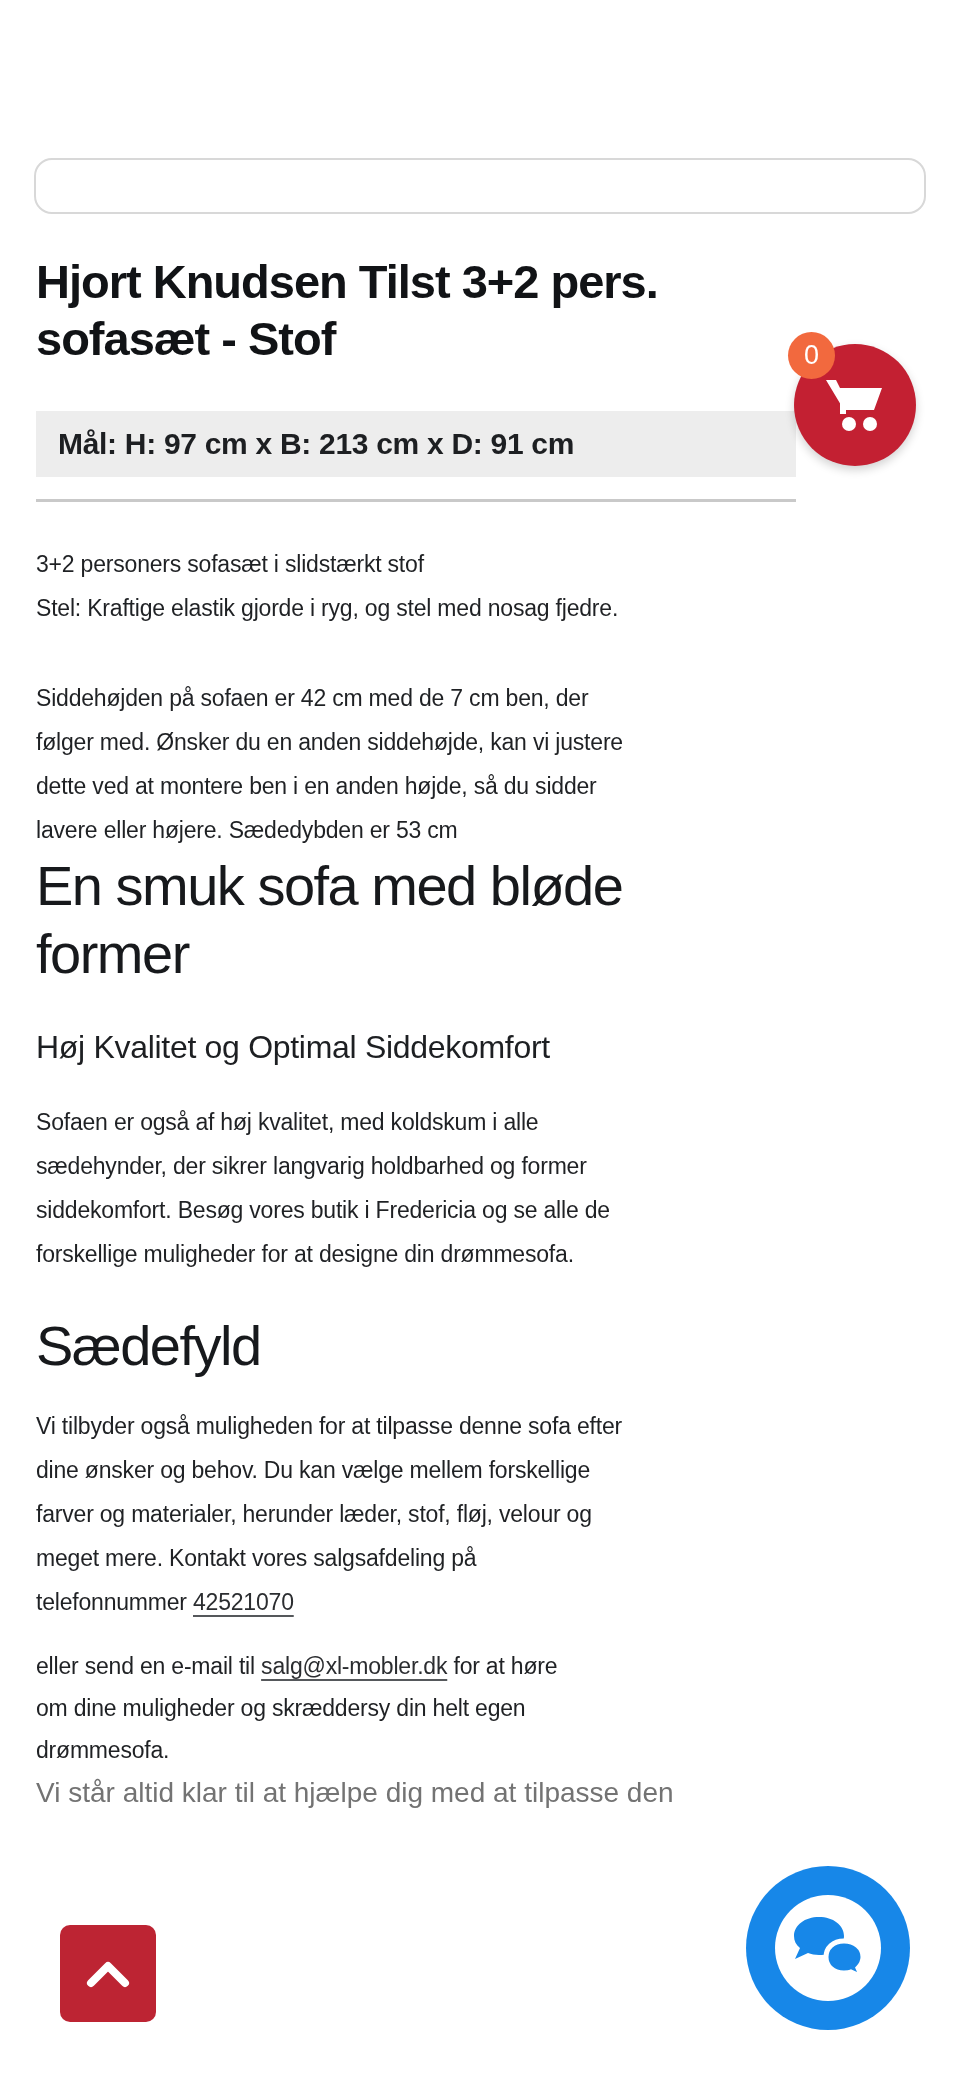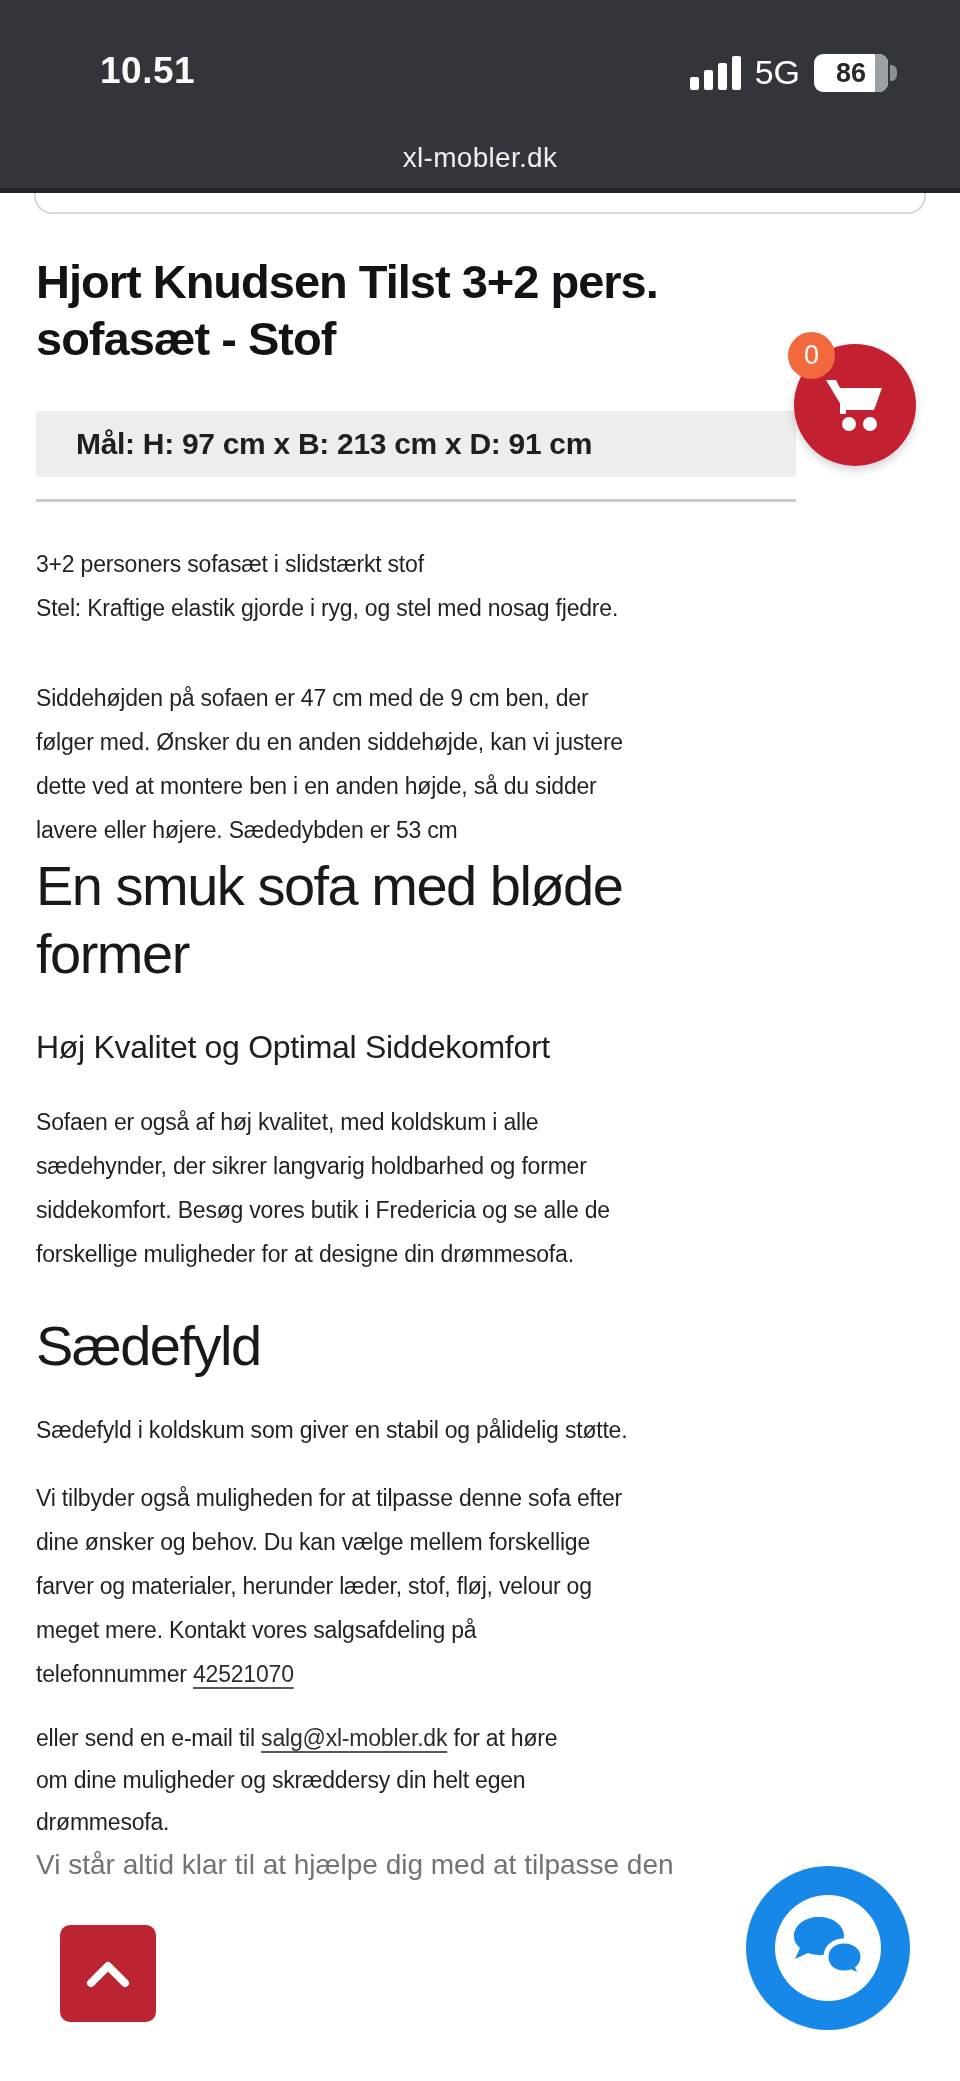--- a/index.html
+++ b/index.html
@@ -33,21 +33,21 @@
     position:absolute;top:158px;left:34px;right:34px;height:52px;
     border:2px solid #d8d8d8;border-radius:18px;background:#ffffff;z-index:5;
   }
   
   .content{position:absolute;top:193px;left:0;width:832px;padding:0 36px;box-sizing:border-box;z-index:6;}
   .content p, .content h1, .content h2, .content h3{white-space:pre-line;margin:0;}
   h1.title{
     margin-top:60px;font-size:47px;line-height:57px;font-weight:700;color:#111316;letter-spacing:-1px;
   }
   .dims{
-    margin-top:44px;background:#ededed;padding:15px 40px;
+    margin-top:44px;background:#ededed;padding:15px 22px;
     font-size:30px;line-height:36px;font-weight:700;color:#1d1f22;letter-spacing:-.3px;
   }
   .divider{margin-top:22px;height:3px;background:#c9c9c9;border:none;}
   p.body{margin-top:40px;font-size:23px;line-height:44px;letter-spacing:-.2px;color:#1f2124;}
   p.body.tight{margin-top:46px;}
   h2.h2{font-size:56px;line-height:68px;font-weight:400;color:#17191c;letter-spacing:-1.5px;}
   .mt-sec{margin-top:38px;}
   h3.sub{margin-top:40px;font-size:32px;line-height:38px;font-weight:400;color:#1d1f22;letter-spacing:-.3px;}
   p.body a{color:#2b2d30;text-decoration:underline;text-decoration-color:#55585b;text-underline-offset:5px;}
   p.clip{margin-top:0;font-size:28px;line-height:44px;color:#737373;}
@@ -76,66 +76,47 @@
   .chat-inner{
     width:106px;height:106px;border-radius:50%;background:#ffffff;
     display:flex;align-items:center;justify-content:center;
   }
 </style>
 </head>
 <body>
 
 <div class="screen">
 
-  <div class="statusbar">
-    <div class="time">10.51</div>
-    <div class="status-icons">
-      <span class="sigbars">
-        <i style="height:13px"></i>
-        <i style="height:20px"></i>
-        <i style="height:27px"></i>
-        <i style="height:34px"></i>
-      </span>
-      <span class="net">5G</span>
-      <span class="battery">
-        <span class="gap"></span>
-        <span class="pct">86</span>
-        <span class="nub"></span>
-      </span>
-    </div>
-    <div class="urlbar">xl-mobler.dk</div>
-  </div>
 
   <div class="partial-box"></div>
 
   <div class="content">
     <h1 class="title">Hjort Knudsen Tilst 3+2 pers.
 sofasæt - Stof</h1>
 
     <div class="dims">Mål: H: 97 cm x B: 213 cm x D: 91 cm</div>
 
     <hr class="divider">
 
     <p class="body">3+2 personers sofasæt i slidstærkt stof
 Stel: Kraftige elastik gjorde i ryg, og stel med nosag fjedre.</p>
-    <p class="body tight">Siddehøjden på sofaen er 47 cm med de 9 cm ben, der
+    <p class="body tight">Siddehøjden på sofaen er 42 cm med de 7 cm ben, der
 følger med. Ønsker du en anden siddehøjde, kan vi justere
 dette ved at montere ben i en anden højde, så du sidder
 lavere eller højere. Sædedybden er 53 cm</p>
 
     <h2 class="h2 mt-sec">En smuk sofa med bløde
 former</h2>
     <h3 class="sub">Høj Kvalitet og Optimal Siddekomfort</h3>
     <p class="body" style="margin-top:34px">Sofaen er også af høj kvalitet, med koldskum i alle
 sædehynder, der sikrer langvarig holdbarhed og former
 siddekomfort. Besøg vores butik i Fredericia og se alle de
 forskellige muligheder for at designe din drømmesofa.</p>
 
     <h2 class="h2" style="margin-top:36px">Sædefyld</h2>
-    <p class="body" style="margin-top:28px">Sædefyld i koldskum som giver en stabil og pålidelig støtte.</p>
 
     <p class="body" style="margin-top:24px"><span>Vi tilbyder også muligheden for at tilpasse denne sofa efter
 dine ønsker og behov. Du kan vælge mellem forskellige
 farver og materialer, herunder læder, stof, fløj, velour og
 meget mere. Kontakt vores salgsafdeling på
 telefonnummer </span><a href="#">42521070</a></p>
     <p class="body" style="margin-top:21px;line-height:42px"><span>eller send en e-mail til </span><a href="#">salg@xl-mobler.dk</a><span> for at høre
 om dine muligheder og skræddersy din helt egen
 drømmesofa.</span></p>
     <p class="clip">Vi står altid klar til at hjælpe dig med at tilpasse den</p>

